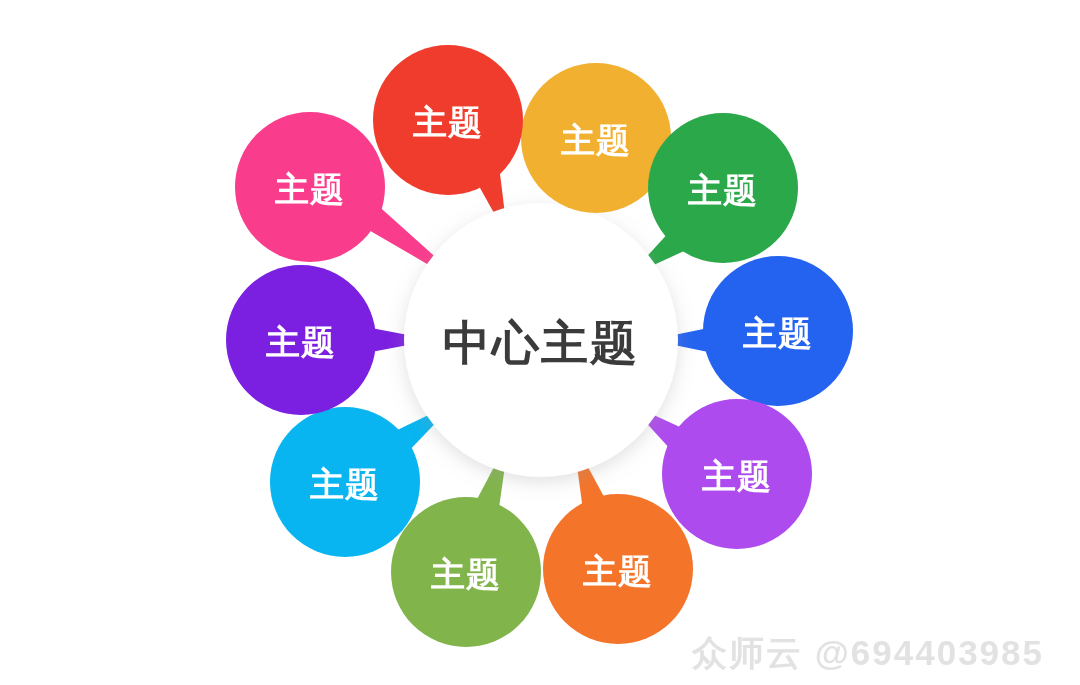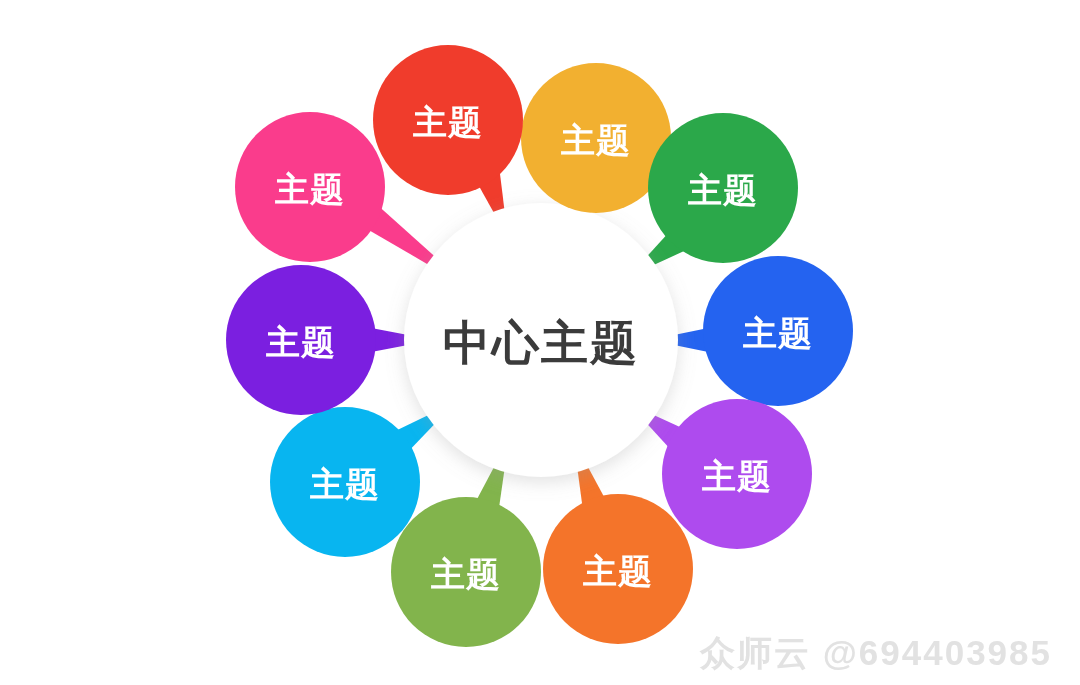--- a/index.html
+++ b/index.html
@@ -38,21 +38,21 @@
   .satellite-label {
     font-size: 34px;
   }
   .central-label {
     font-size: 47px;
     fill: #3b3b3b;
     letter-spacing: 2px;
   }
   .watermark {
     position: absolute;
-    right: 28px;
+    right: 36px;
     bottom: 8px;
     font-family: "Liberation Sans", "DejaVu Sans", sans-serif;
     font-size: 35px;
     font-weight: bold;
     color: #e2e2e2;
     letter-spacing: 2px;
     white-space: nowrap;
     user-select: none;
   }
 </style>

